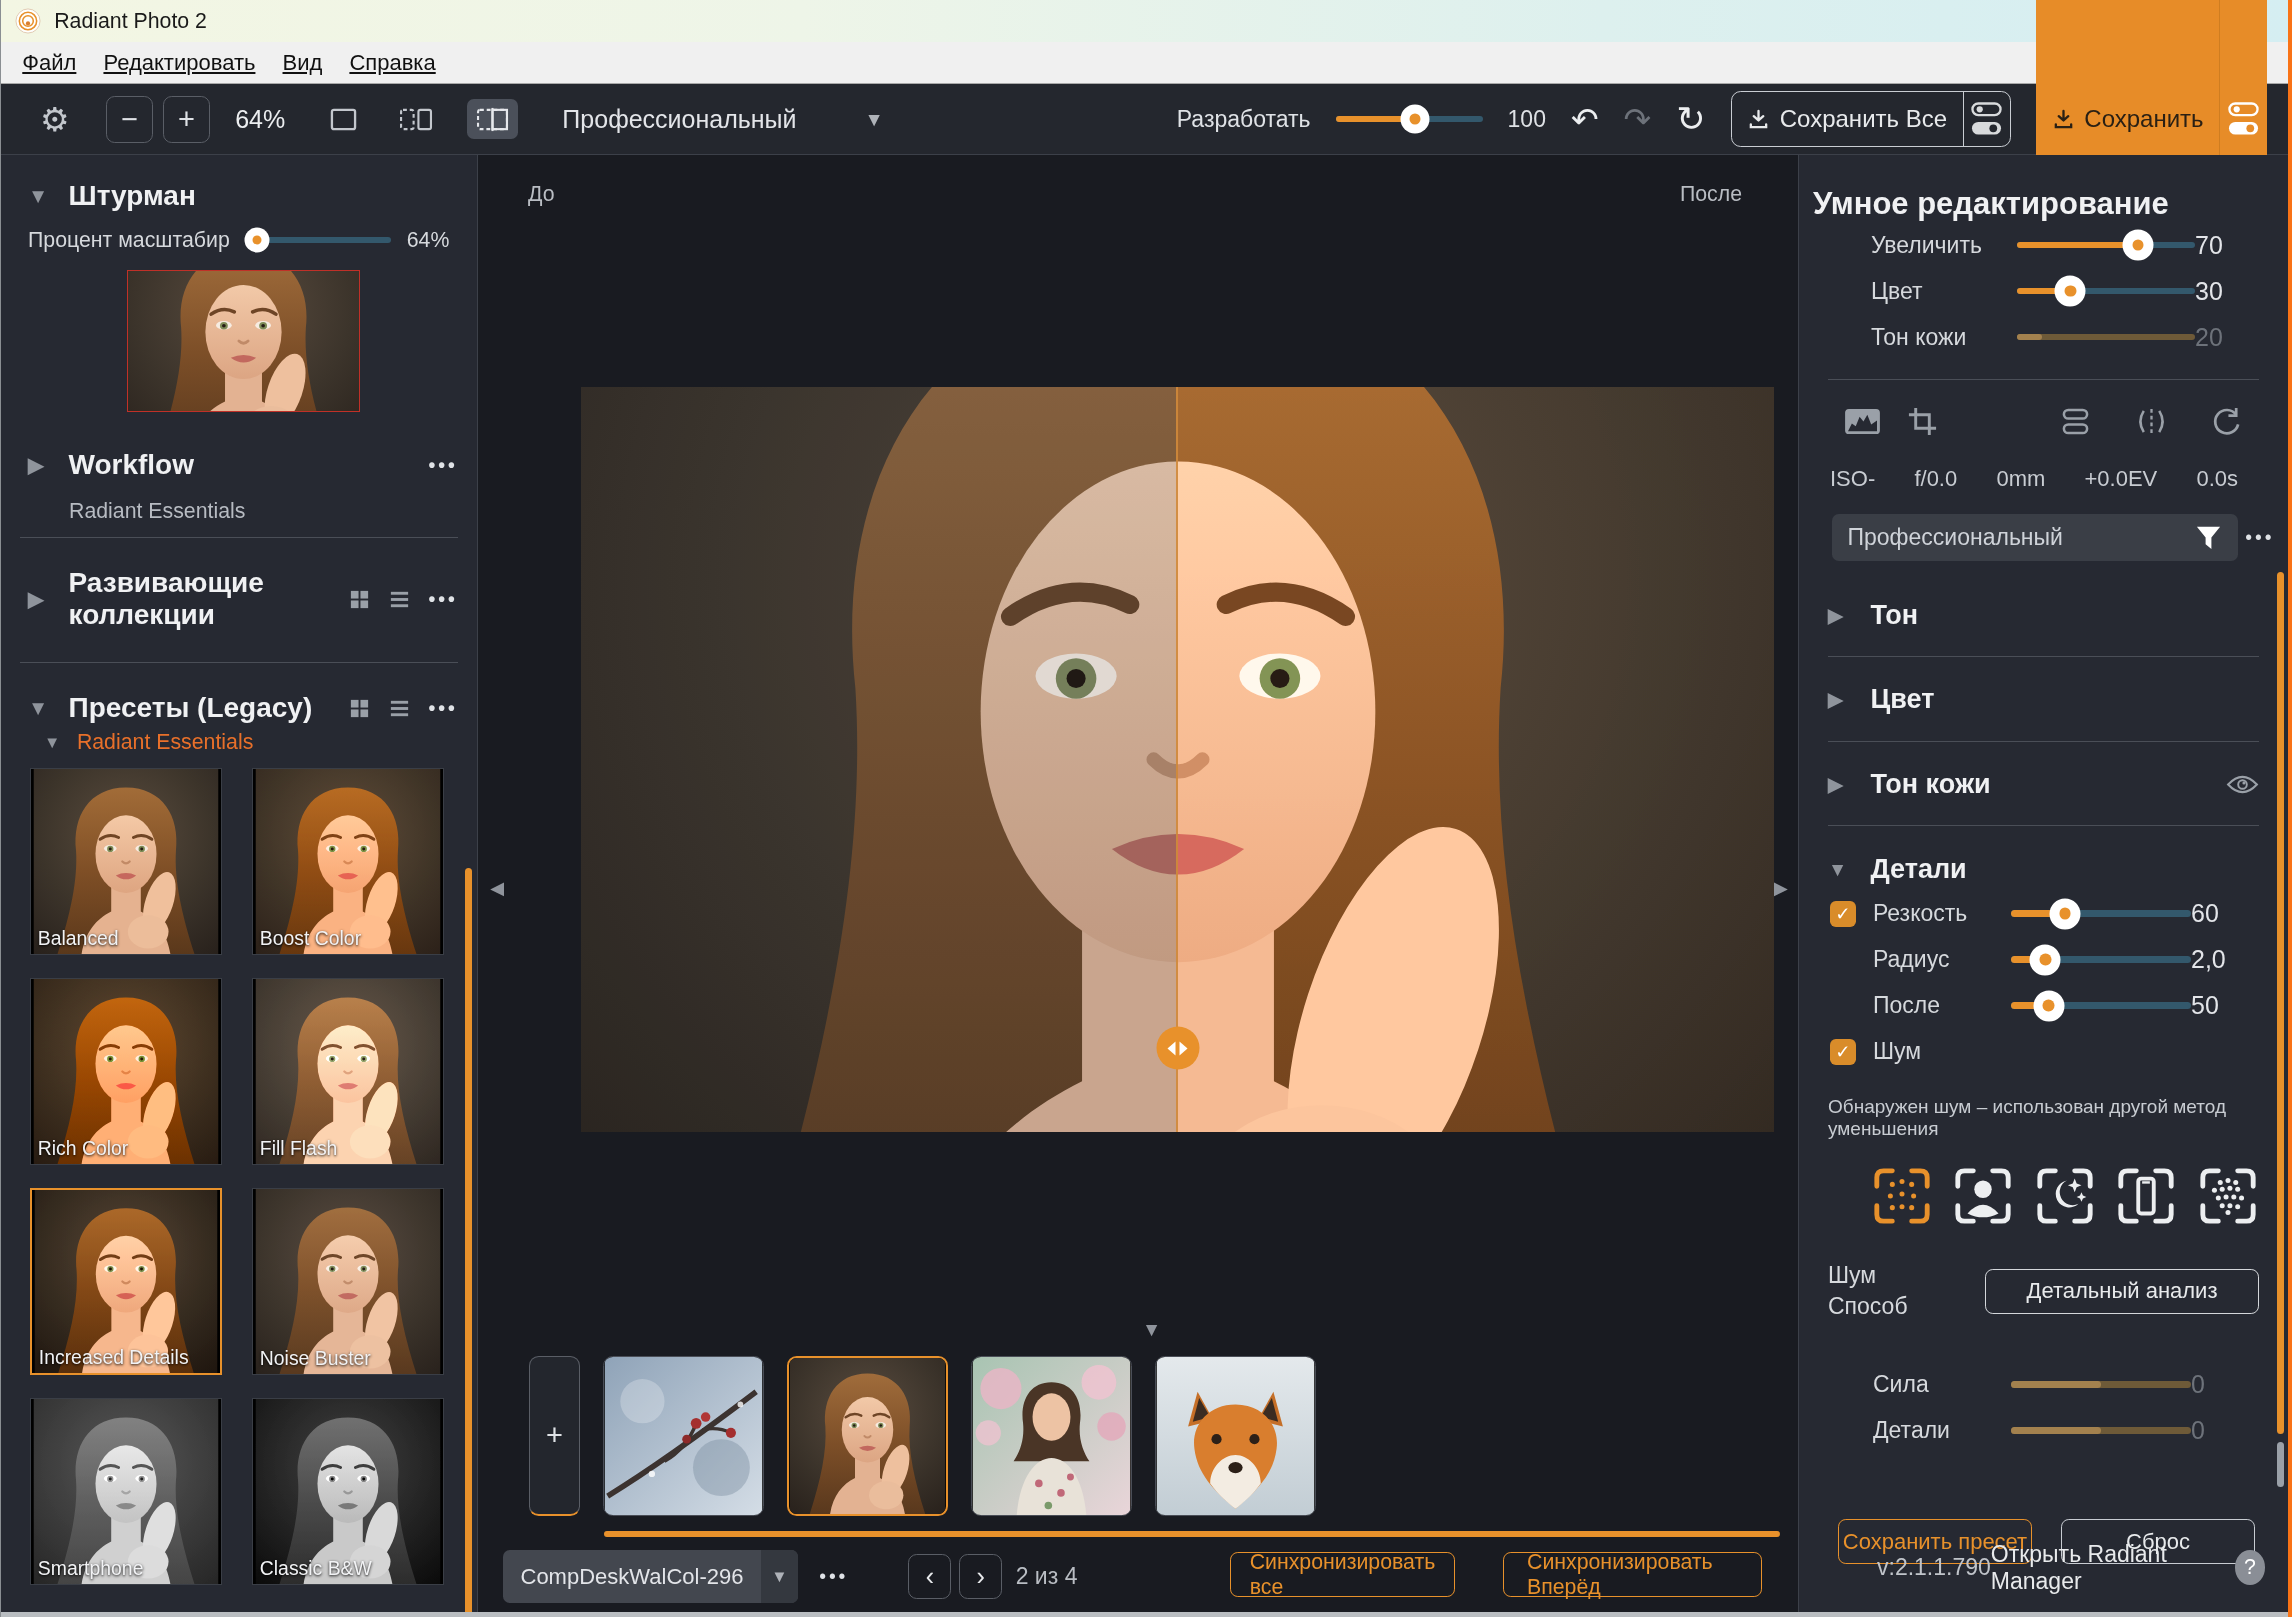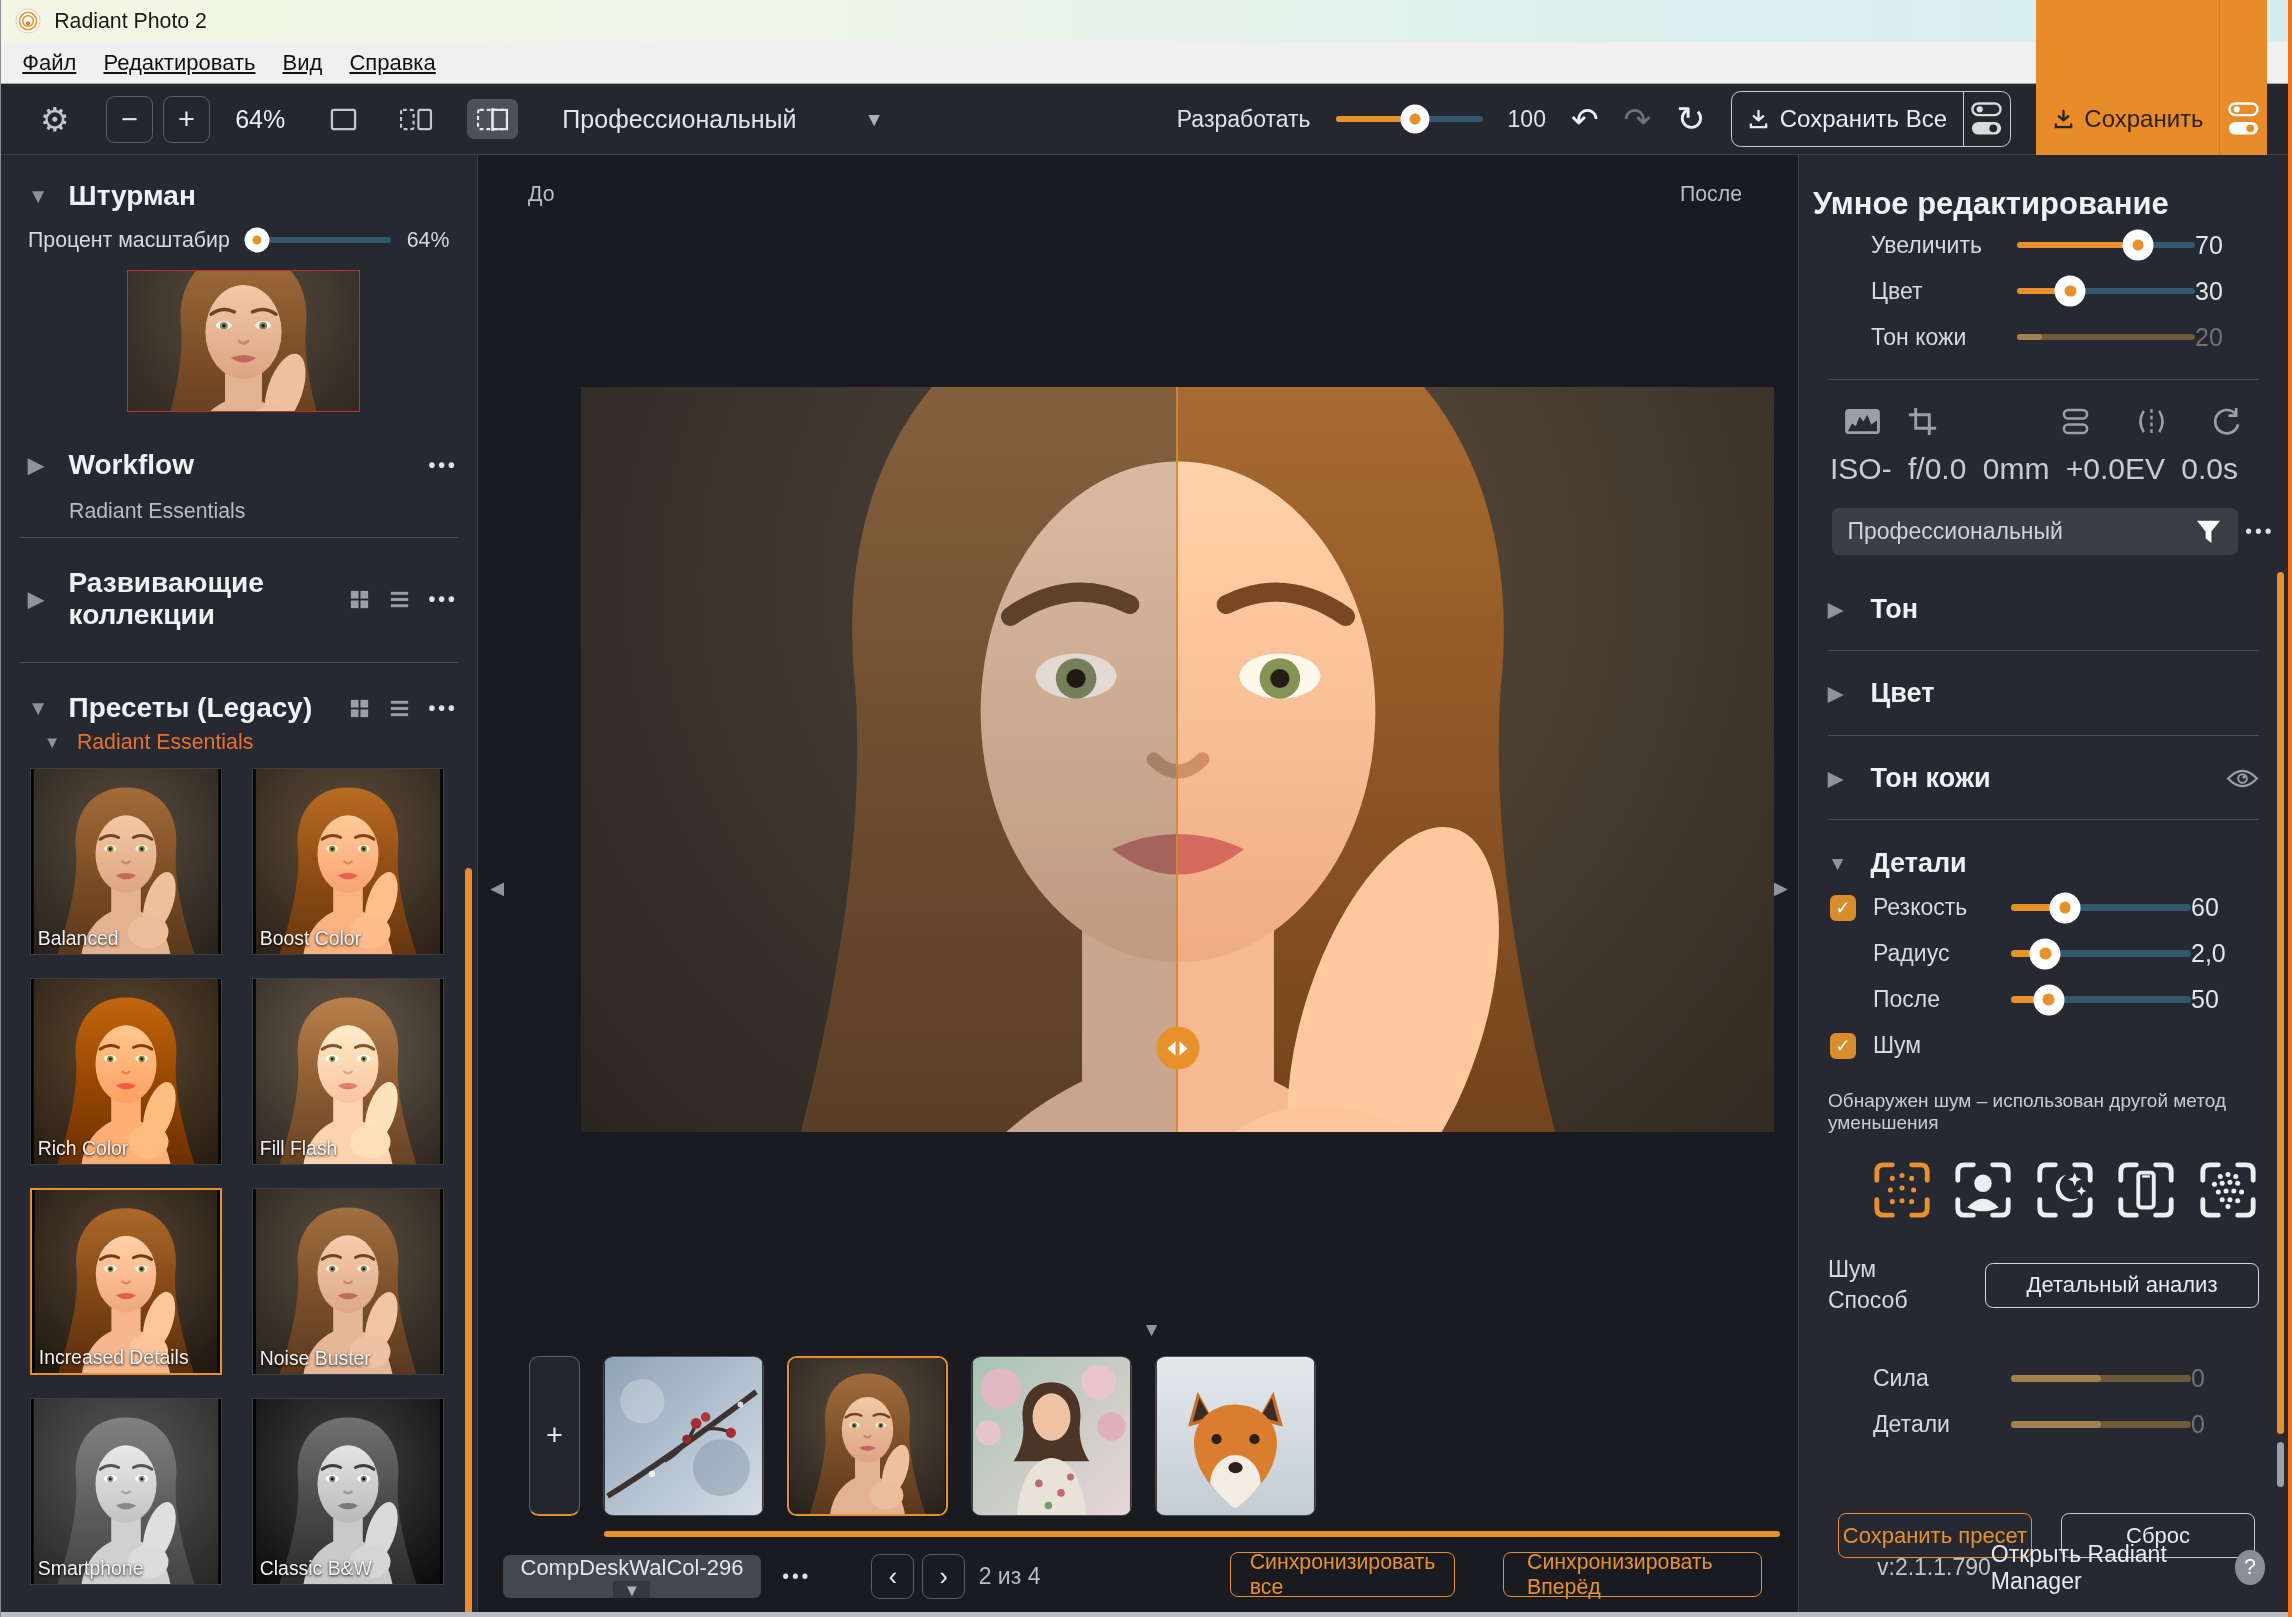--- a/index.html
+++ b/index.html
@@ -94,21 +94,21 @@
   .harrow.l{border-right:8.7px solid #fff;} .harrow.r{border-left:8.7px solid #fff;}
   .strip-collapse{position:absolute;left:664px;top:1163px;font-size:19.4px;color:#8f949c;}
   .filmstrip{position:absolute;left:51px;top:1201px;display:flex;gap:23px;align-items:stretch;}
   .addtile{width:51px;height:160px;border:1.9px solid #5a5e66;border-bottom:2.9px solid #e8912b;border-radius:9.7px;
            display:flex;align-items:center;justify-content:center;color:#dfe2e6;font-size:29px;background:#23262d;}
   .fthumb{width:161px;height:160px;border:1.9px solid #4a4e57;border-radius:9.7px;overflow:hidden;background:#000;}
   .fthumb.sel{border:2.9px solid #e8912b;}
   .fthumb svg{display:block;width:100%;height:100%;}
   .strip-scroll{position:absolute;left:126px;top:1376px;width:1176px;height:5.8px;background:#e8912b;border-radius:2.9px;}
   .strip-bar{position:absolute;left:0;top:1397px;width:100%;height:49px;display:flex;align-items:center;}
-  .coll-drop{margin-left:25px;height:43px;background:#43474f;border-radius:6.8px;display:flex;align-items:center;overflow:hidden;flex-direction:column;}
+  .coll-drop{margin-left:25px;height:53px;background:#43474f;border-radius:6.8px;display:flex;align-items:center;overflow:hidden;}
   .coll-drop .txt{padding:0 17.5px;font-size:22px;color:#e3e5e9;}
   .coll-drop .caret{width:37px;height:100%;background:#34383f;display:flex;align-items:center;justify-content:center;
                     color:#aeb2b8;font-size:16.5px;}
   .strip-dots{margin-left:21.3px;}
   .navbtns{margin-left:60px;display:flex;gap:7.8px;}
   .nbtn{width:43px;height:45px;border:1px solid #5a5e66;border-radius:8.7px;display:flex;align-items:center;
         justify-content:center;color:#e8eaec;font-size:25px;background:transparent;}
   .pos-ind{margin-left:13.6px;font-size:23px;color:#b9bdc3;}
   .syncbtn{height:45px;border:1.9px solid #e8912b;border-radius:7.8px;color:#e8912b;font-size:21.3px;
            display:flex;align-items:center;justify-content:center;padding:0 23px;background:transparent;}
@@ -121,21 +121,21 @@
   .se-row{display:grid;grid-template-columns:146px 1fr 68px;align-items:center;padding:0 25px 0 72px;height:46px;}
   .se-row:first-of-type{margin-top:17.5px;}
   .se-label{font-size:23px;color:#d6d9dd;}
   .se-val{font-size:25px;color:#e3e5e9;text-align:left;}
   .se-val.dim{color:#6d727a;}
   .rp-slider .s-knob{width:31px;height:31px;} .rp-slider .s-knob::after{inset:9.7px;}
   .s-track.dis{background:#6e5a38;} .s-track.dis .s-fill{background:#a3814e;}
   .rp-div{height:1px;background:#4a4e57;margin:19.4px 29px 0 29px;}
   .exif-icons{display:flex;align-items:center;margin:25px 45px 0 45px;color:#9aa0a8;}
   .exif-icons .gap{flex:1;}
-  .exif-vals{display:flex;justify-content:space-between;margin:14px 50px 0 31px;font-size:30px;color:#c8ccd2;}
+  .exif-vals{display:flex;justify-content:space-between;margin:28px 50px 0 31px;font-size:22px;color:#c8ccd2;}
   .rp-drop{position:relative;margin:21.3px 50px 0 33px;height:47px;background:#3a3e46;border-radius:6.8px;
            display:flex;align-items:center;padding:0 15.5px;font-size:23px;color:#cfd3d9;}
   .rp-drop .funnel{margin-left:auto;}
   .rp-drop-dots{position:absolute;right:13.6px;margin-top:-35px;}
   .rp-sec{display:flex;align-items:center;gap:17.5px;padding:0 29px;height:43px;margin-top:21.3px;
           font-size:27px;font-weight:bold;color:#f0f1f3;}
   .rp-sec .tri{font-size:19.4px;}
   .rp-sec .eye{margin-left:auto;}
   .d-row{display:grid;grid-template-columns:43px 138px 1fr 72px;align-items:center;padding:0 25px 0 31px;height:46px;}
   .chk{width:26px;height:26px;border-radius:5.8px;background:#d98c2a;display:flex;align-items:center;

